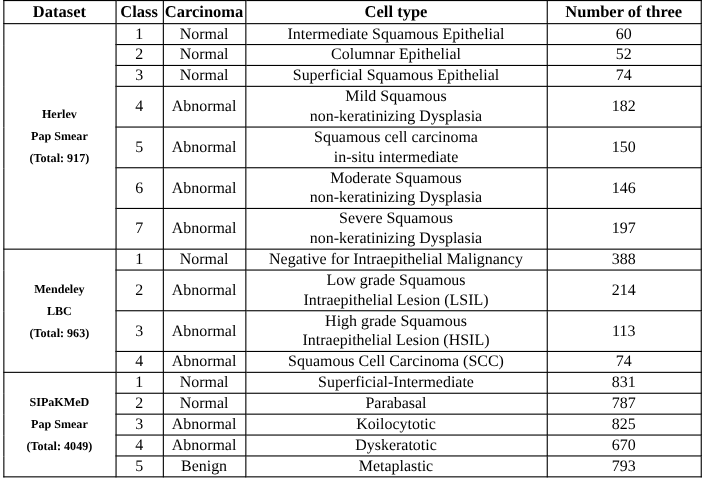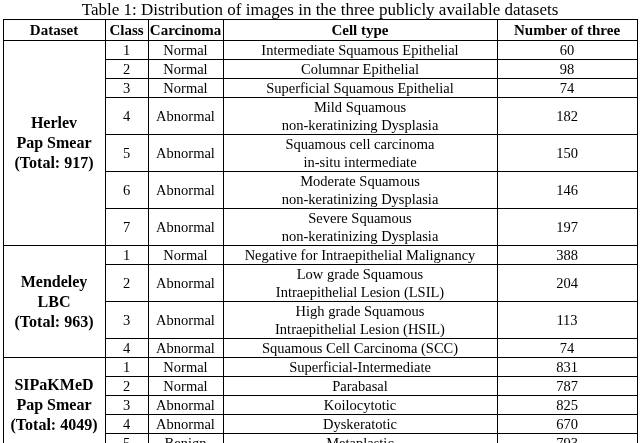--- a/index.html
+++ b/index.html
@@ -34,30 +34,29 @@
   .datasets thead th {
     font-weight: bold;
     font-size: 15px;
     height: 21px;
     line-height: 20px;
     padding: 0;
     margin-top: 47px;
   }
   .datasets td.dataset-cell {
     font-weight: bold;
-    font-size: 16px;
+    font-size: 11px;
     line-height: 20px;
   }
   .datasets td.count-cell { }
 </style>
 </head>
 <body>
 
 <div class="page">
-  <div class="caption">Table 1: Distribution of images in the three publicly available datasets</div>
 
   <table class="datasets">
     <colgroup>
       <col style="width:102px">
       <col style="width:43px">
       <col style="width:75px">
       <col style="width:274px">
       <col style="width:140px">
     </colgroup>
     <thead>
@@ -74,21 +73,21 @@
           <td class="dataset-cell" rowspan="7">Herlev<br>Pap Smear<br>(Total: 917)</td>
           <td class="class-cell">1</td>
           <td class="category-cell">Normal</td>
           <td class="cell-type-cell">Intermediate Squamous Epithelial</td>
           <td class="count-cell">60</td>
         </tr>
         <tr>
           <td class="class-cell">2</td>
           <td class="category-cell">Normal</td>
           <td class="cell-type-cell">Columnar Epithelial</td>
-          <td class="count-cell">98</td>
+          <td class="count-cell">52</td>
         </tr>
         <tr>
           <td class="class-cell">3</td>
           <td class="category-cell">Normal</td>
           <td class="cell-type-cell">Superficial Squamous Epithelial</td>
           <td class="count-cell">74</td>
         </tr>
         <tr>
           <td class="class-cell">4</td>
           <td class="category-cell">Abnormal</td>
@@ -117,21 +116,21 @@
           <td class="dataset-cell" rowspan="4">Mendeley<br>LBC<br>(Total: 963)</td>
           <td class="class-cell">1</td>
           <td class="category-cell">Normal</td>
           <td class="cell-type-cell">Negative for Intraepithelial Malignancy</td>
           <td class="count-cell">388</td>
         </tr>
         <tr>
           <td class="class-cell">2</td>
           <td class="category-cell">Abnormal</td>
           <td class="cell-type-cell">Low grade Squamous<br>Intraepithelial Lesion (LSIL)</td>
-          <td class="count-cell">204</td>
+          <td class="count-cell">214</td>
         </tr>
         <tr>
           <td class="class-cell">3</td>
           <td class="category-cell">Abnormal</td>
           <td class="cell-type-cell">High grade Squamous<br>Intraepithelial Lesion (HSIL)</td>
           <td class="count-cell">113</td>
         </tr>
         <tr>
           <td class="class-cell">4</td>
           <td class="category-cell">Abnormal</td>

